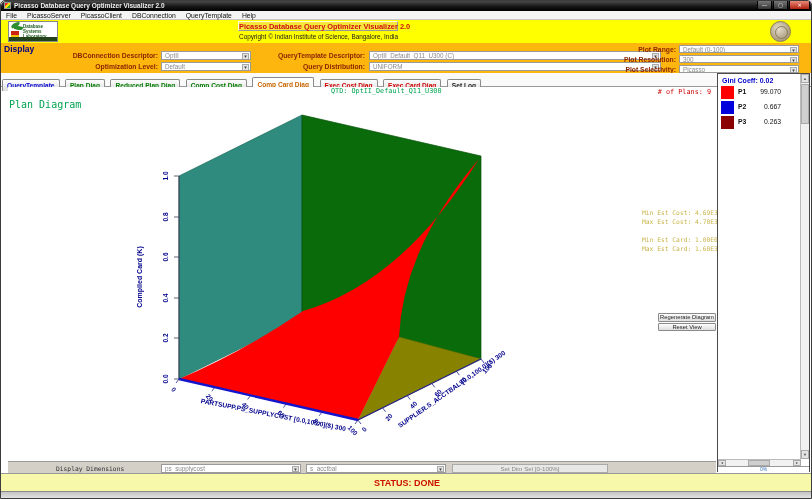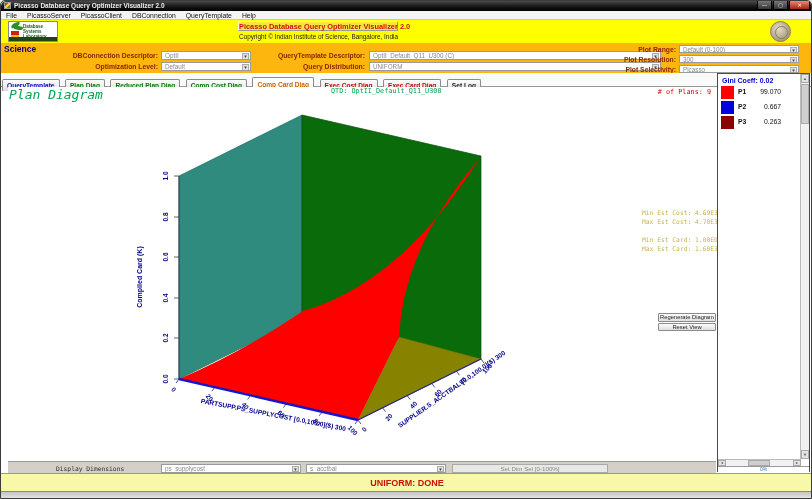--- a/index.html
+++ b/index.html
@@ -56,21 +56,21 @@
   
   .tabstrip { position:absolute; left:0; top:72px; width:812px; height:14px; background:#fafafa; border-bottom:1px solid #999; }
   .tab { display:inline-block; height:12px; margin:1px 0 0 1px; padding:0 4px; border:1px solid #8a8a8a; border-bottom:none;
          border-radius:2px 2px 0 0; background:linear-gradient(#fff,#dcdcdc); font-size:6.6px; font-weight:bold; line-height:12px;
          vertical-align:bottom; white-space:nowrap; }
   .tab.selected { height:14px; margin-top:0; background:#fff; line-height:14px; }
 
   
   .content { position:absolute; left:7px; top:86px; width:708px; height:374px; background:#fff; }
   .mono { font-family:"DejaVu Sans Mono", monospace; }
-  .diag-label { position:absolute; left:1px; top:0; font-size:13px; color:#00a550;font-style:italic; }
+  .diag-label { position:absolute; left:1px; top:12px; font-size:10px; color:#00a550; }
   .qtd-label  { position:absolute; left:323px; top:0; font-size:6.8px; color:#00a550; }
   .plans-label{ position:absolute; right:5px; top:1px; font-size:6.8px; color:#cc0000; }
   .stat-line { position:absolute; font-size:6.3px; color:#c9b44a; white-space:nowrap; }
   .panel-btn { position:absolute; width:58px; height:8.5px; background:linear-gradient(#fdfdfd,#dedede);
                border:1px solid #8a8a8a; border-radius:1px; font-size:5.8px; line-height:7.5px; text-align:center; color:#222; }
 
   
   .legend { position:absolute; left:716px; top:72px; width:93px; height:399px; background:#fff; border:1px solid #4a4a4a; }
   .gini { position:absolute; left:4px; top:3px; font-size:7px; font-weight:bold; color:#0000cd; white-space:nowrap; }
   .lrow { position:absolute; left:3px; height:13px; }
@@ -137,21 +137,21 @@
       <span class="logoline" style="left:14px; top:7px;">Systems</span>
       <span class="logoline" style="left:14px; top:12px;">Laboratory</span>
       <span class="logostrip"></span>
     </div>
     <div class="banner-btn">Picasso Database Query Optimizer Visualizer 2.0</div>
     <div class="copyright">Copyright © Indian Institute of Science, Bangalore, India</div>
     <div class="iisc"></div>
   </div>
 
   <div class="settings">
-    <span class="settings-title">Science</span>
+    <span class="settings-title">Display</span>
 
     <span class="slabel" style="left:60px; top:8px;  width:97px;">DBConnection Descriptor:</span>
     <div class="combo" style="left:160px; top:8px;  width:90px;">
       <span>OptII</span>
       <span class="arr">▼</span>
     </div>
     <span class="slabel" style="left:60px; top:19px; width:97px;">Optimization Level:</span>
     <div class="combo" style="left:160px; top:19px; width:90px;">
       <span>Default</span>
       <span class="arr">▼</span>
@@ -315,17 +315,17 @@
       <span class="arr">▼</span>
     </div>
     <div class="combo bb-combo" style="left:298px; width:140px;">
       <span>s_acctbal</span>
       <span class="arr">▼</span>
     </div>
     <div class="bb-field">Set Dim Sel [0-100%]</div>
   </div>
 
   <div class="statusbar">
-    <span>UNIFORM: DONE</span>
+    <span>STATUS: DONE</span>
   </div>
   <div class="windowbottom"></div>
 
 </div>
 
 </body></html>

